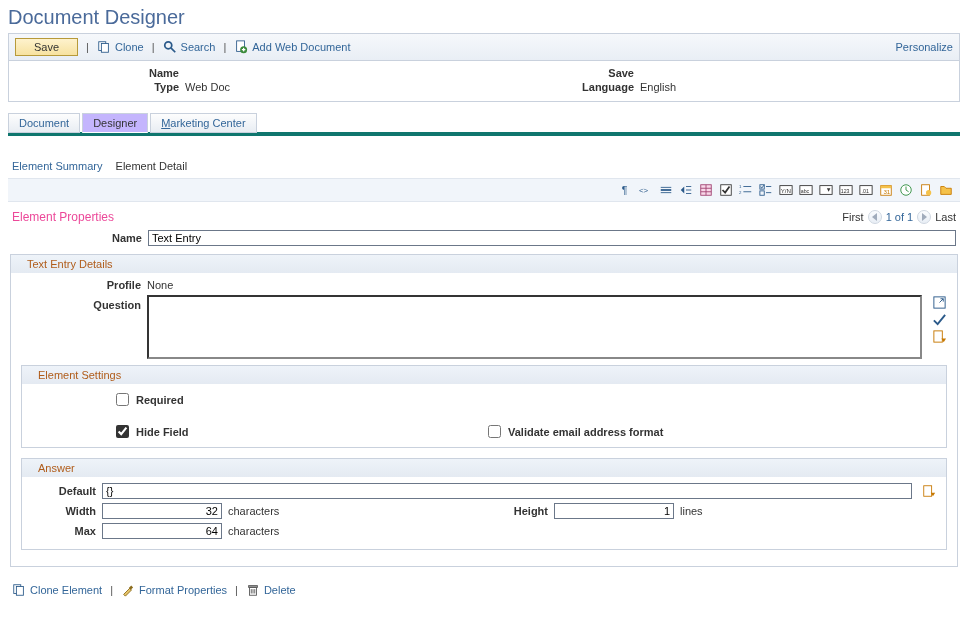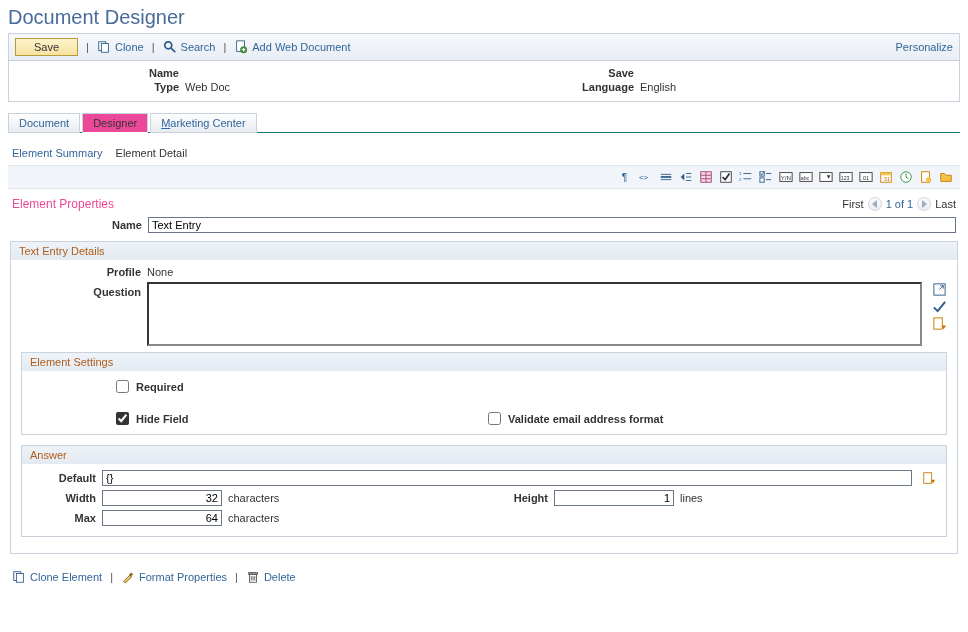--- a/index.html
+++ b/index.html
@@ -46,33 +46,33 @@
     font-size: 11px;
     margin-bottom: 10px;
   }
   .info-grid {
     display: grid;
     grid-template-columns: 1fr 1fr;
     row-gap: 2px;
   }
   .info-row { display: flex; gap: 6px; }
   .info-row .lbl { font-weight: bold; text-align: right; min-width: 150px; }
-  .tabs { display:flex; border-bottom:1px solid #0f766e; margin-bottom: 8px;}
+  .tabs { display:flex; border-bottom:4px solid #0f766e; margin-bottom: 18px;}
   .tab {
     border:1px solid #c9d1dd;
     background: linear-gradient(#fdfdfd,#e8edf3);
     padding: 3px 10px;
     margin-right: 2px;
     cursor: pointer;
     color: #336699;
     position: relative;
     top:1px;
   }
   .tab.active {
-    background: #ec4899;
+    background: #c4b5fd;
     border-bottom: 1px solid #fff;
     color: #333;
   }
   .tab.active u, .tab u { text-decoration: underline; }
   .subtabs { padding: 6px 4px; }
   .subtabs span.active { color:#333; margin-left: 10px; }
   .subtabs a { }
   .icon-bar {
     background:#f1f5fa;
     border:1px solid #e0e6ee;
@@ -100,21 +100,21 @@
     display:inline-flex; align-items:center; justify-content:center;
     cursor:default; opacity:0.7;
   }
   .navbtn svg{width:8px;height:8px;display:block;}
   .panel {
     border:1px solid #c9d1dd;
     margin-bottom:10px;
   }
   .panel-header {
     background:linear-gradient(#eef3f9,#e4eaf2);
-    padding: 3px 8px;
+    padding: 3px 16px;
     color:#b05c1a;
     font-size: 11px;
   }
   .panel-body { padding: 6px 10px; }
   .form-row { display:flex; align-items:center; gap:6px; margin-bottom:4px; }
   .form-row .flabel { width:120px; text-align:right; font-weight:bold; }
   input[type=text], textarea {
     border:1px solid #6b7789;
     font-family:inherit; font-size:11px;
     padding:1px 3px;

